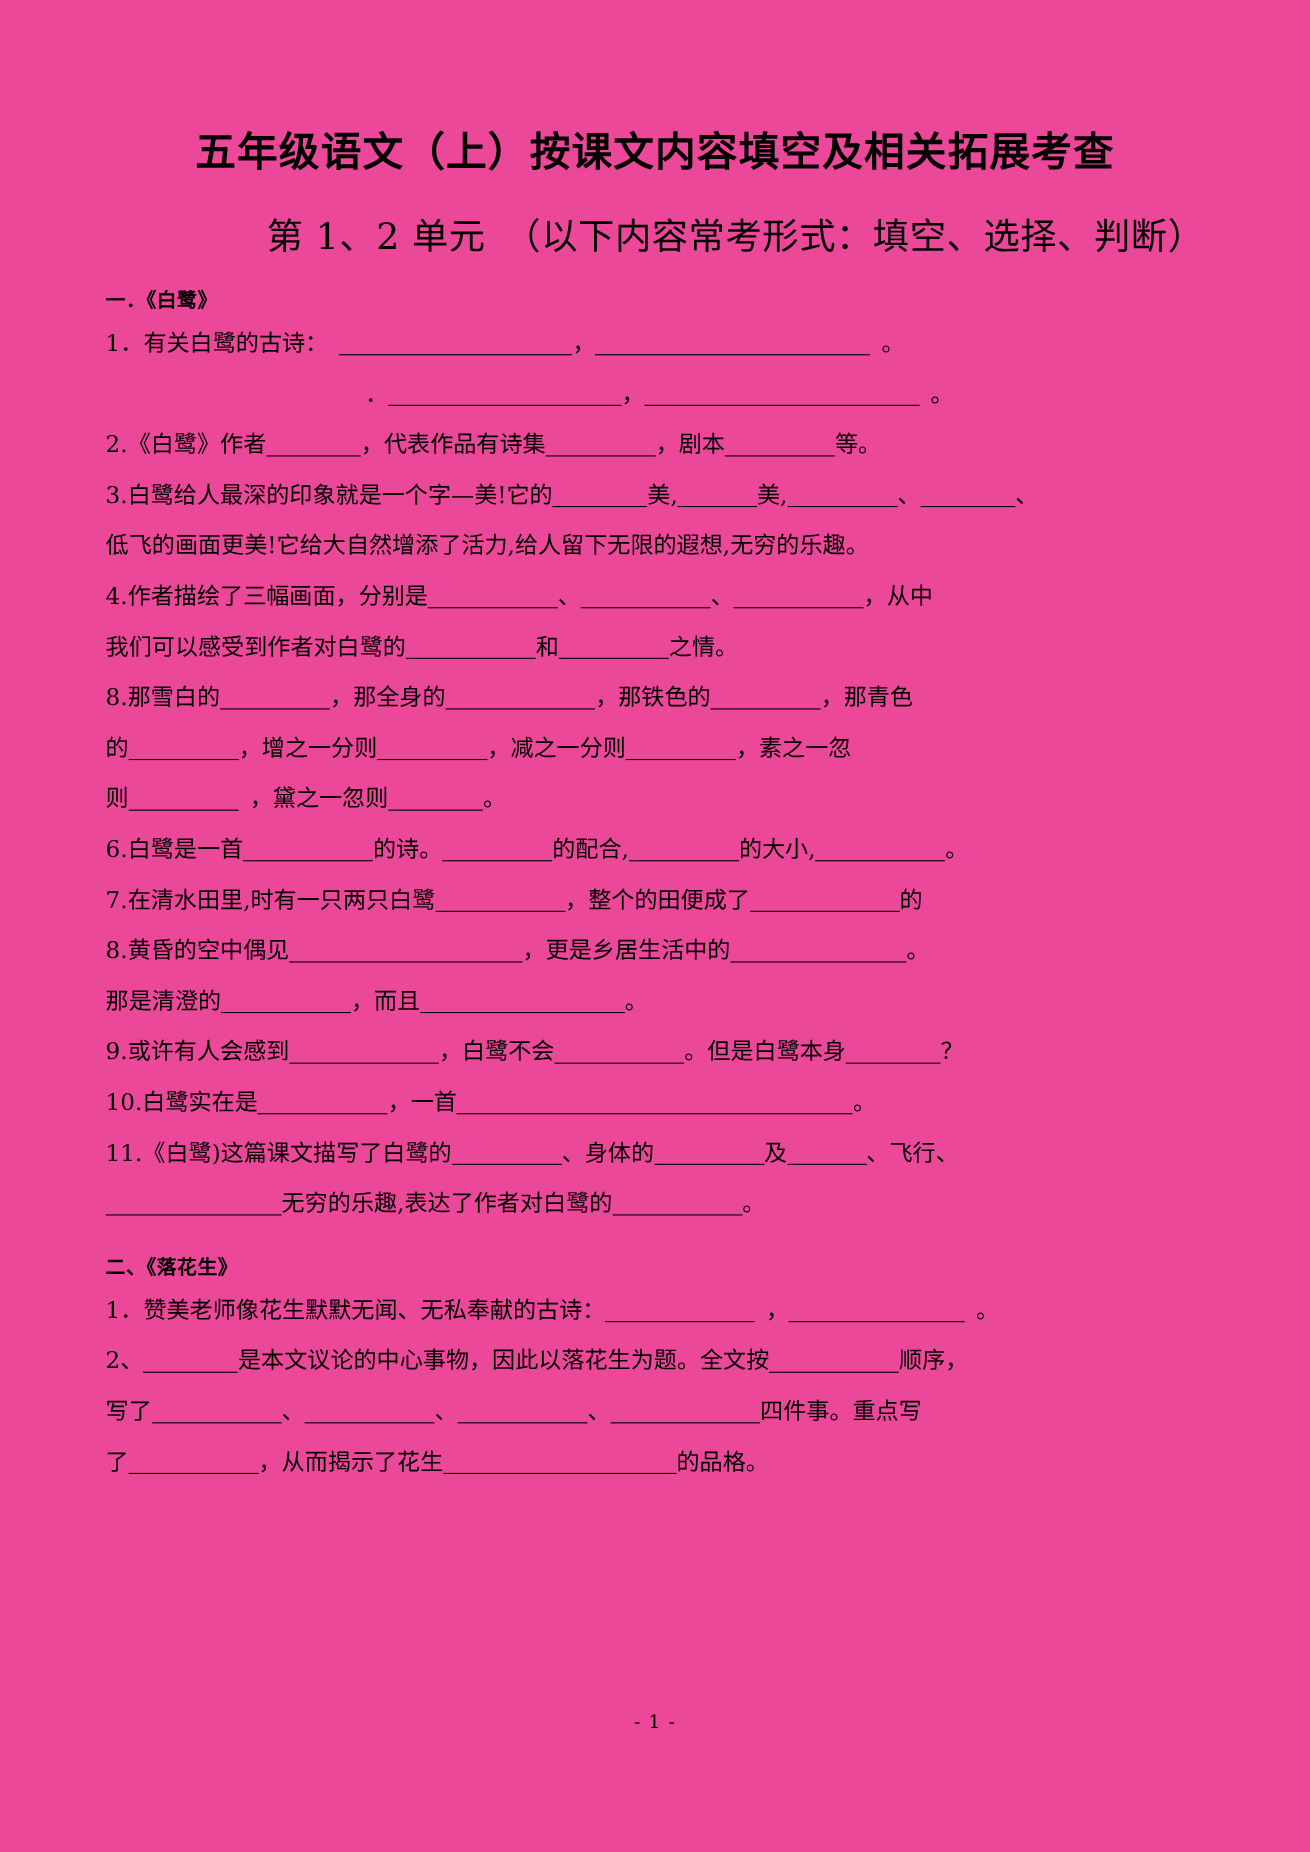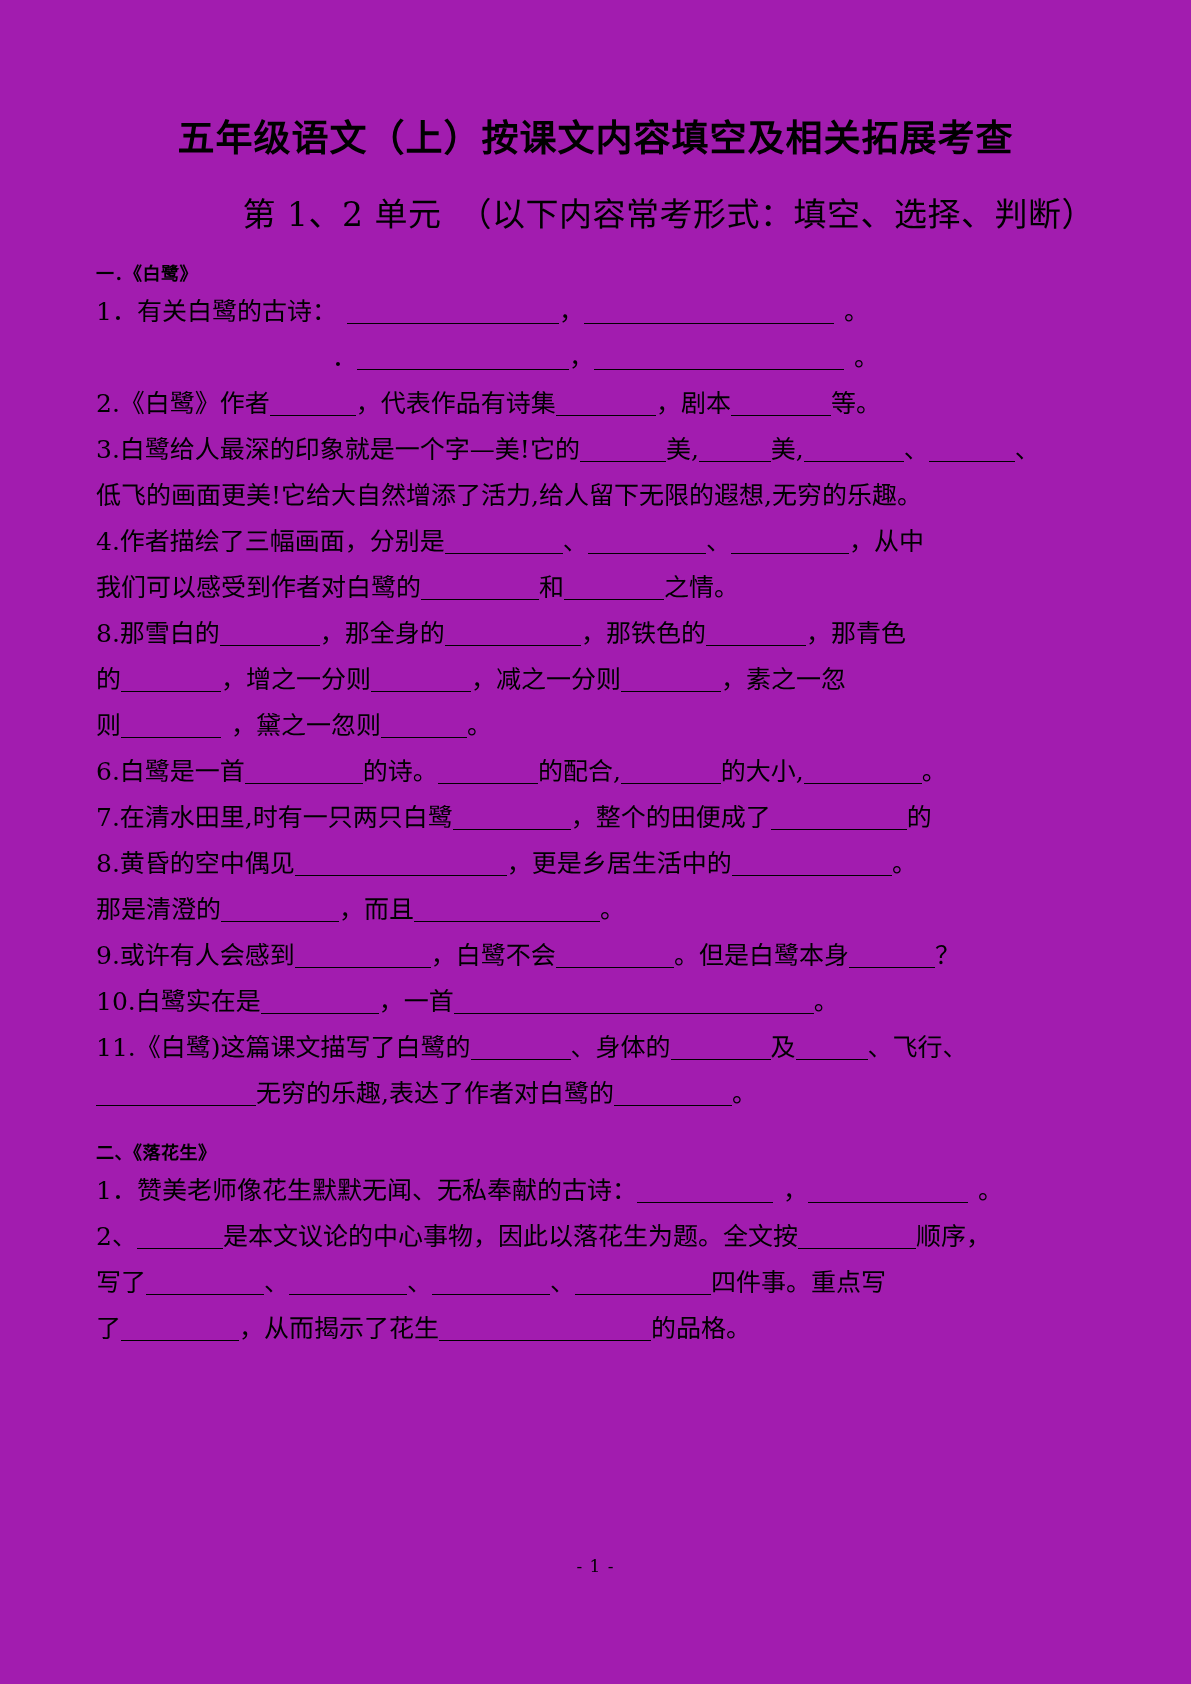--- a/index.html
+++ b/index.html
@@ -10,21 +10,21 @@
   }
   body {
     font-family: "DejaVu Serif", "Liberation Serif", serif;
     color: #000000;
   }
   .page {
     position: relative;
     width: 1191px;
     height: 1684px;
     margin: 0 auto;
-    background: #a21caf;
+    background: #ec4899;
     box-sizing: border-box;
     padding: 96px 96px 40px 96px;
     overflow: hidden;
   }
 
   
   .doc-title {
     text-align: center;
     font-size: 37px;
     font-weight: bold;
@@ -46,21 +46,21 @@
   .section-heading {
     font-size: 18px;
     font-weight: bold;
     margin: 22px 0 2px 0;
     line-height: 1.5;
     letter-spacing: 0.5px;
   }
 
   
   .qline {
-    font-size: 25px;
+    font-size: 21px;
     line-height: 46px;
     margin: 0;
     white-space: nowrap;
     letter-spacing: 0;
   }
   .indent-poem { padding-left: 236px; }
 
   
   .blank {
     display: inline-block;

